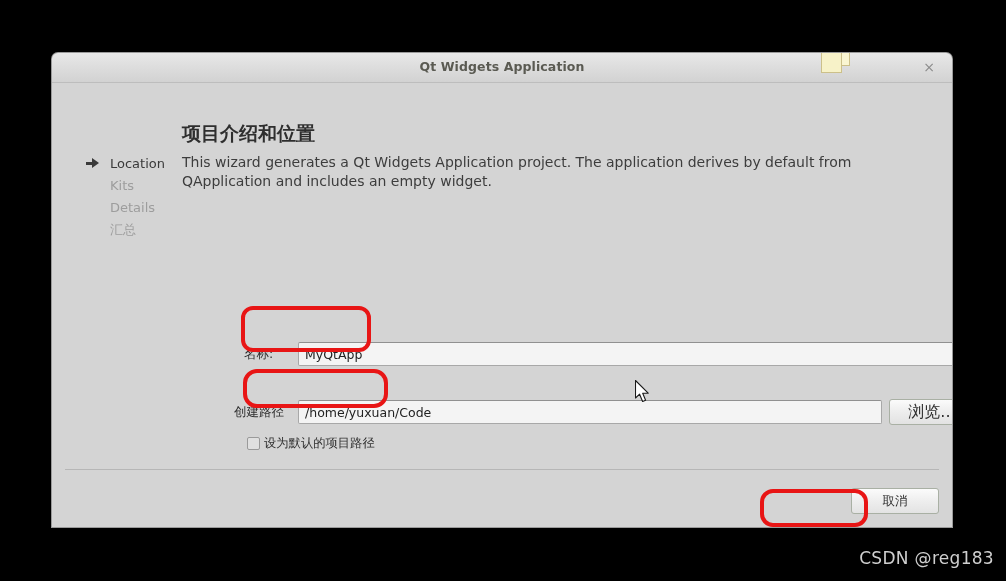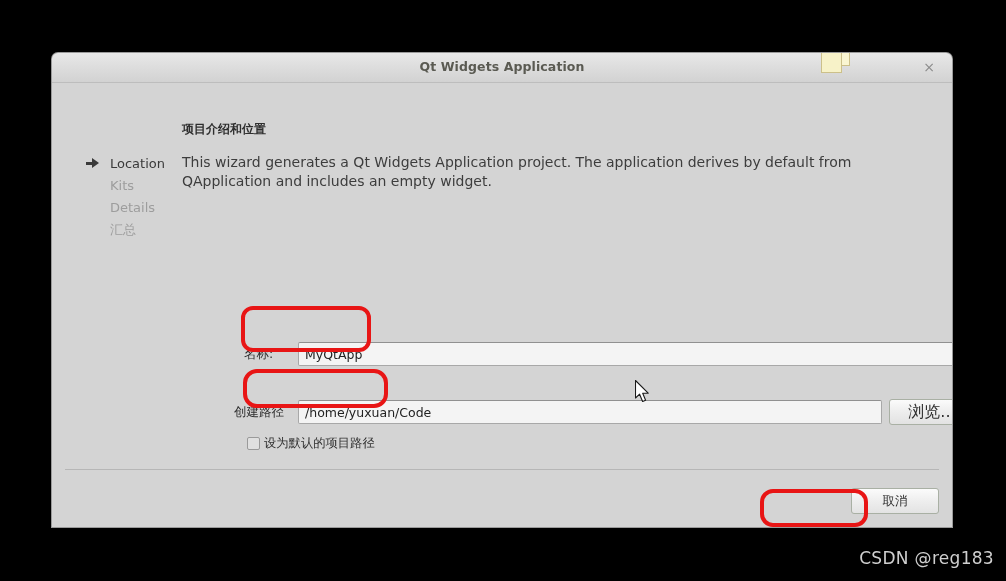--- a/index.html
+++ b/index.html
@@ -128,21 +128,21 @@
     position: absolute;
     left: 130px;
     top: 0;
     right: 0;
     bottom: 0;
   }
   #page-heading {
     position: absolute;
     left: 0;
     top: 38px;
-    font-size: 12px;
+    font-size: 19px;
     font-weight: bold;
     color: #2e2e2e;
   }
   #page-desc {
     position: absolute;
     left: 0;
     top: 70px;
     width: 712px;
     font-size: 14px;
     line-height: 19px;

